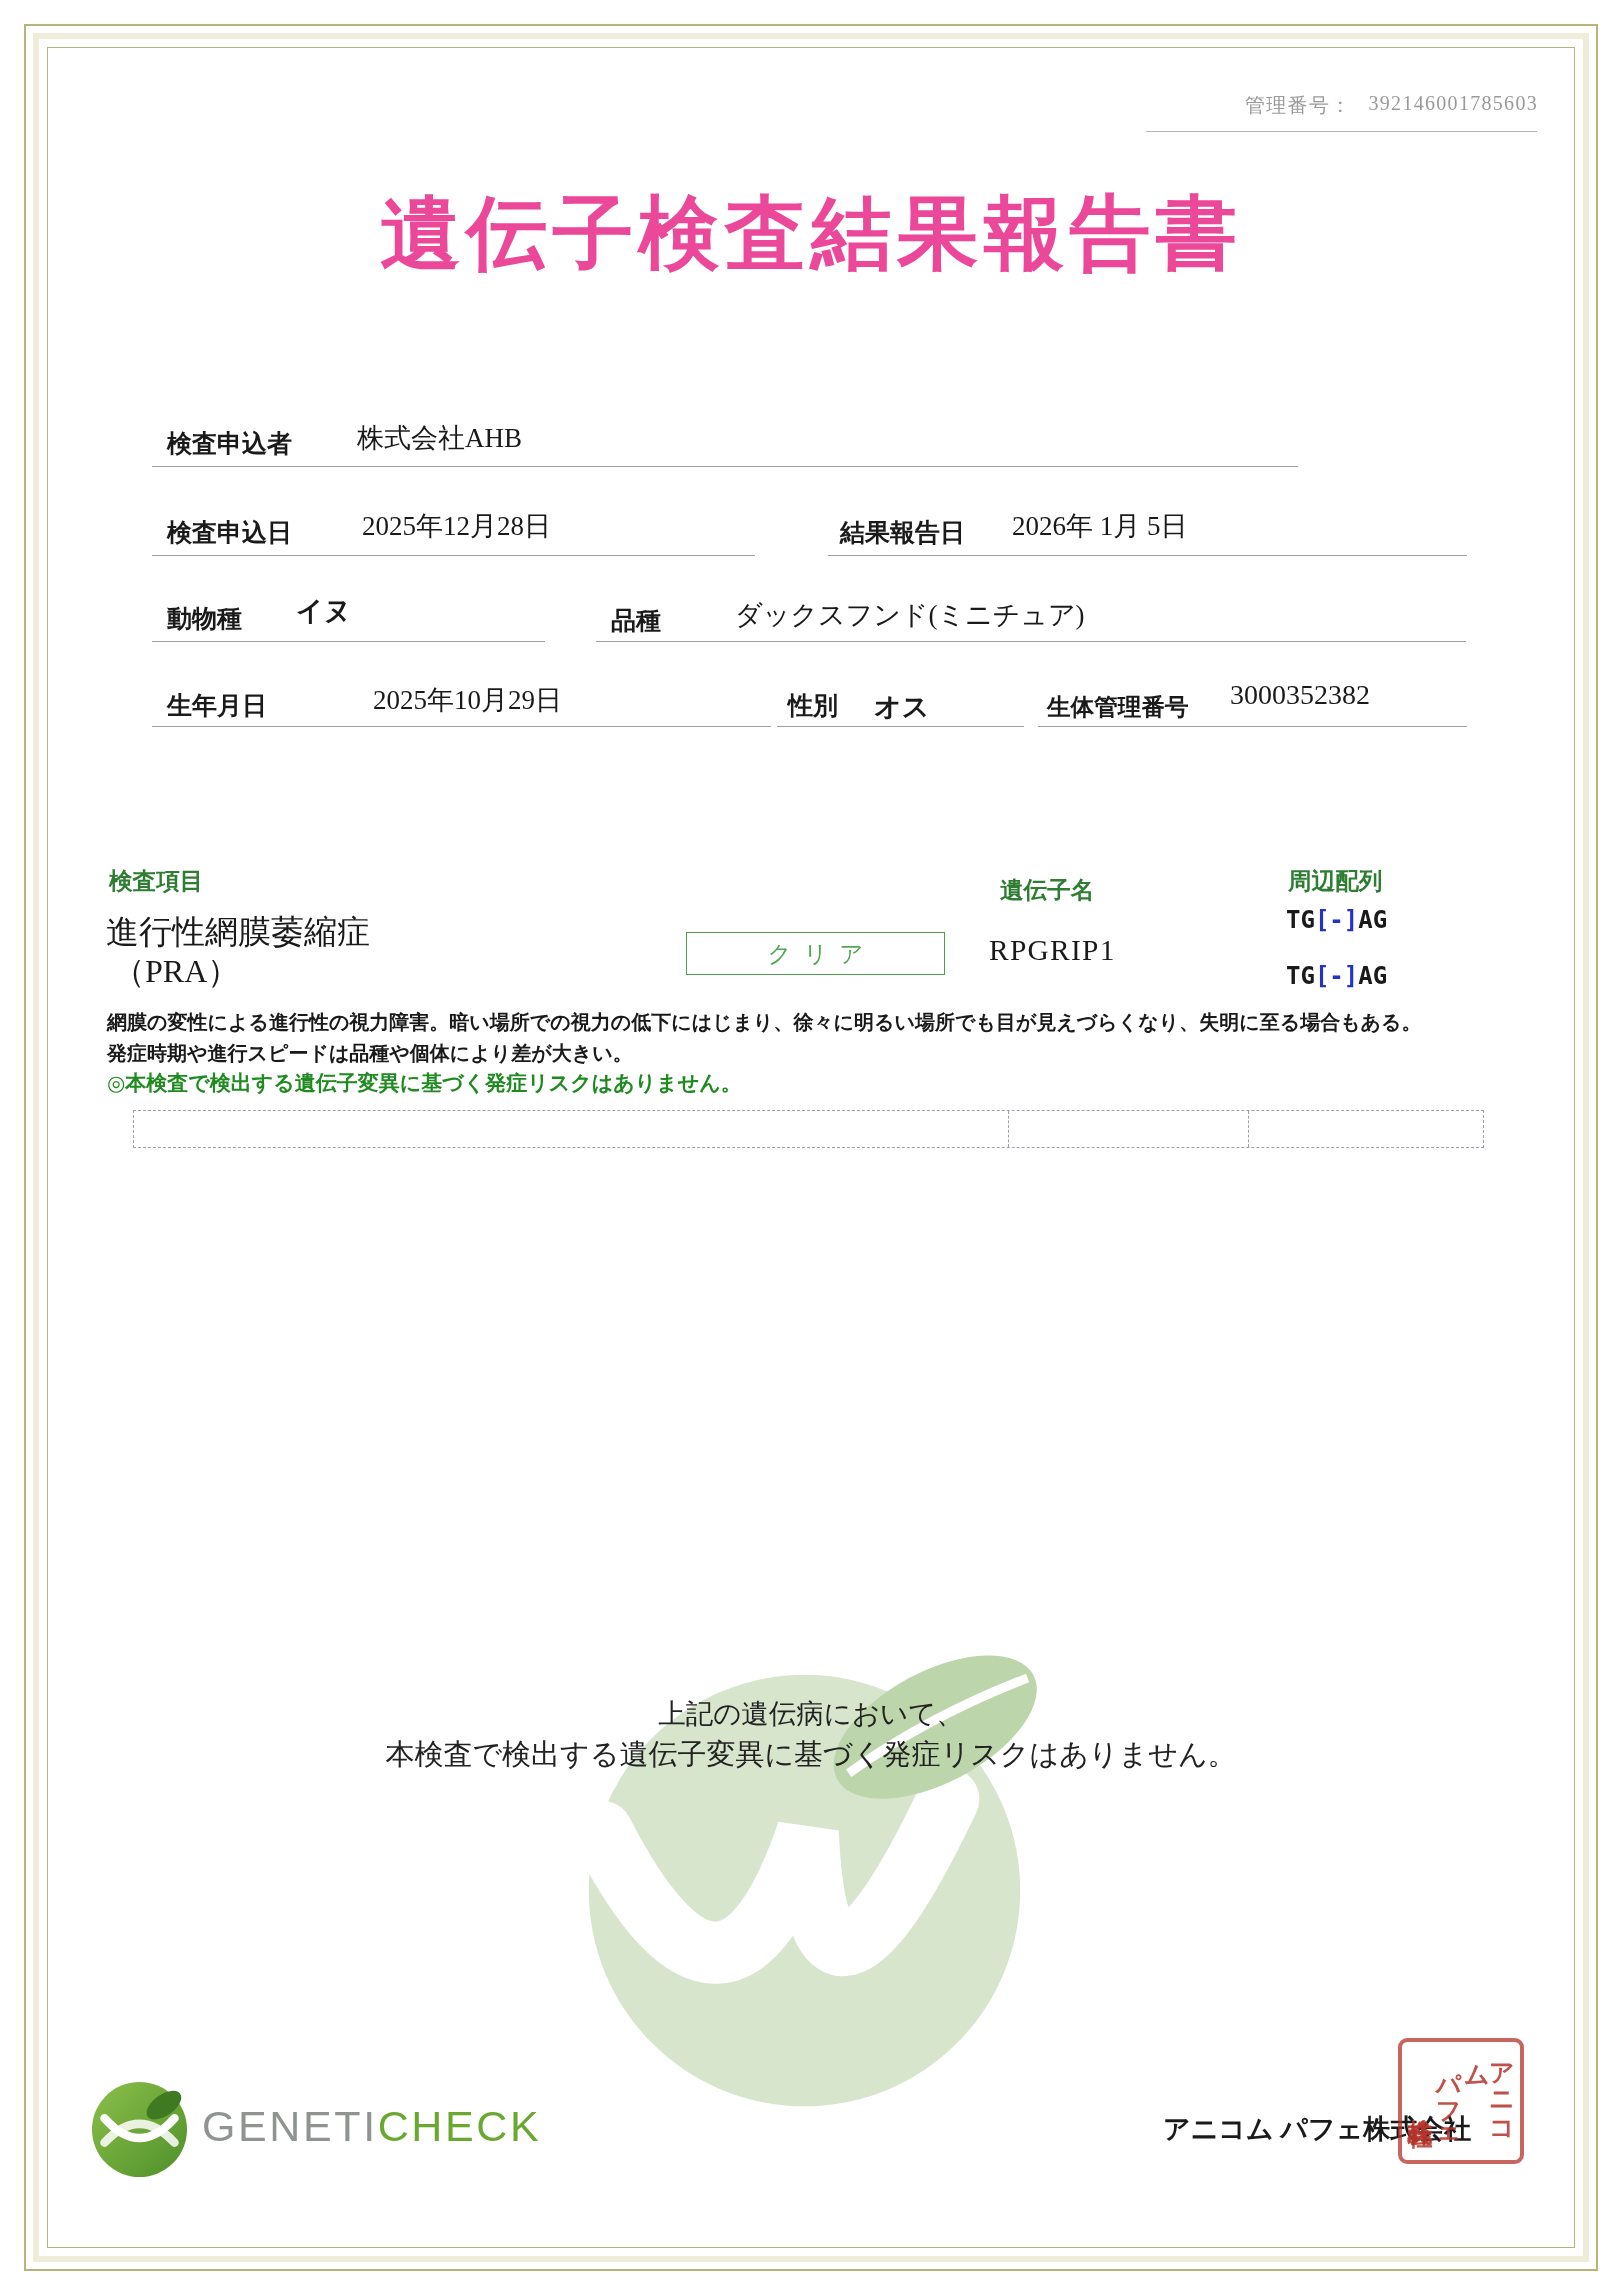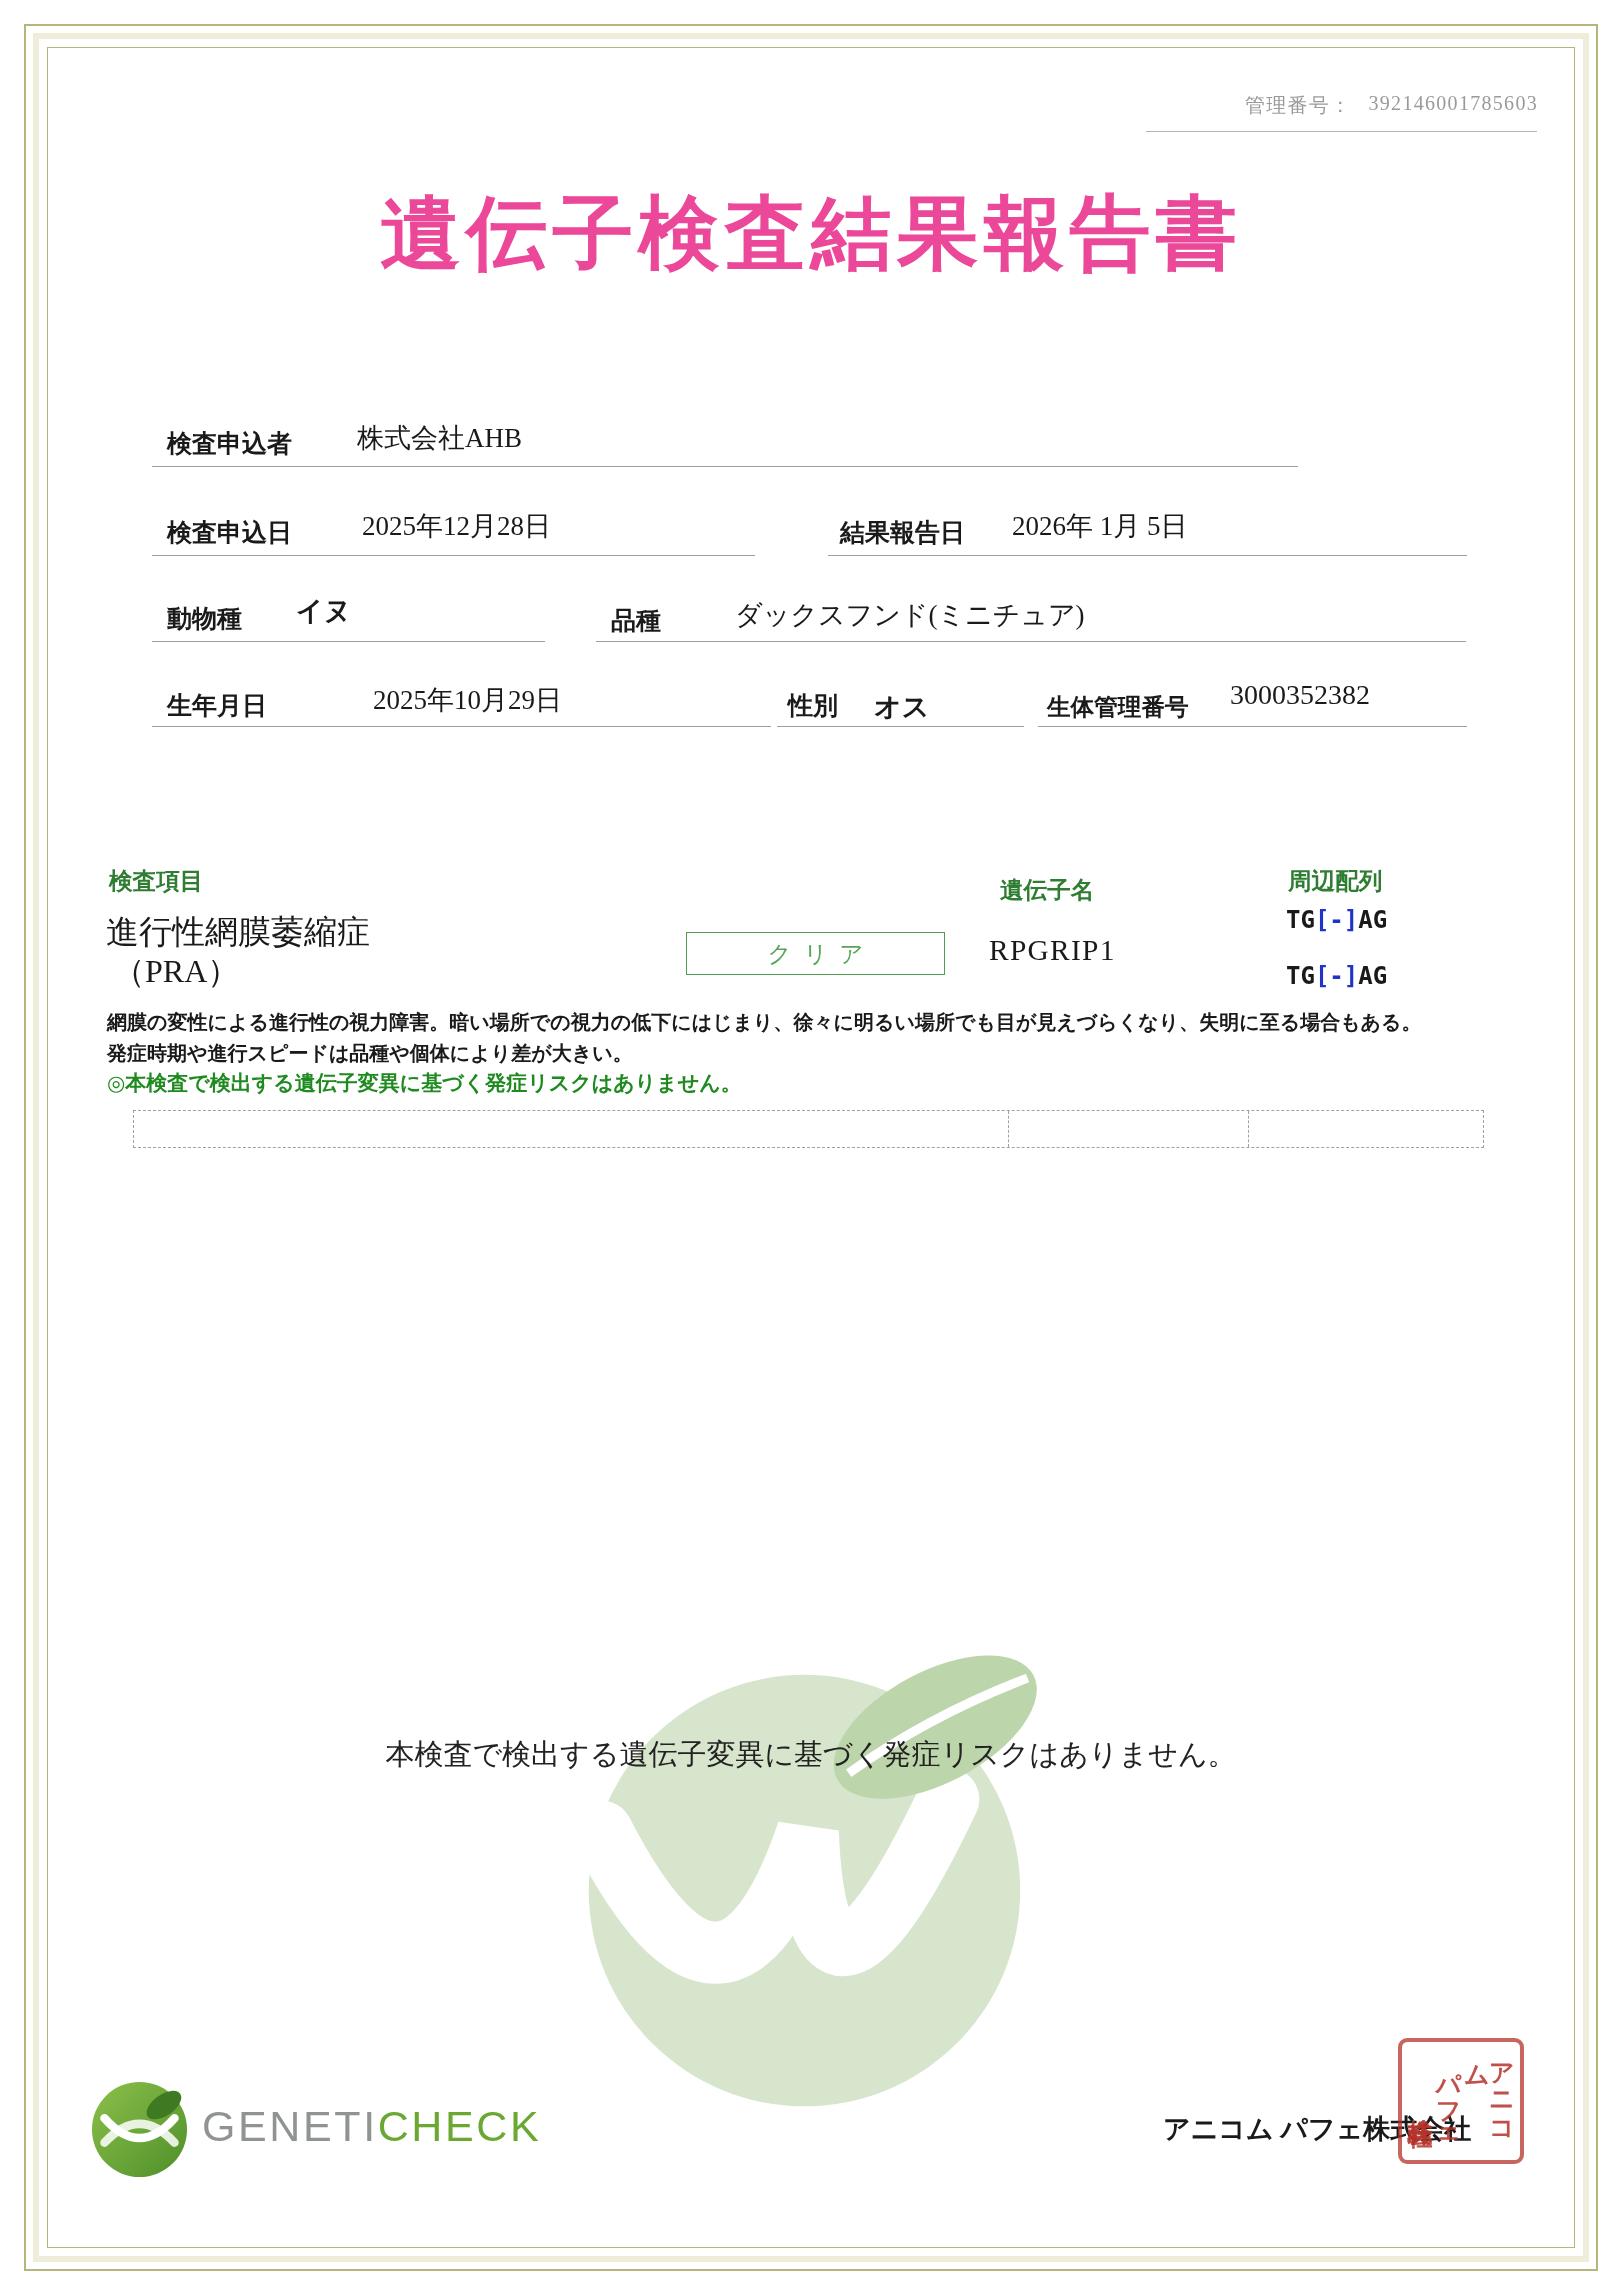--- a/index.html
+++ b/index.html
@@ -149,20 +149,21 @@
 
   <div class="desc" style="top:1009px;">網膜の変性による進行性の視力障害。暗い場所での視力の低下にはじまり、徐々に明るい場所でも目が見えづらくなり、失明に至る場合もある。</div>
   <div class="desc" style="top:1040px;">発症時期や進行スピードは品種や個体により差が大きい。</div>
   <div class="risk" style="top:1069px;">◎本検査で検出する遺伝子変異に基づく発症リスクはありません。</div>
 
   <div class="dashed-box">
     <div class="dashed-div" style="left:874px;"></div>
     <div class="dashed-div" style="left:1114px;"></div>
   </div>
 
+  <div class="sum sum1">上記の遺伝病において、</div>
   <div class="sum sum2">本検査で検出する遺伝子変異に基づく発症リスクはありません。</div>
 
   <svg class="logo-icon" viewBox="0 0 150 150">
     <defs>
       <linearGradient id="lg" x1="0" y1="0" x2="1" y2="1">
         <stop offset="0" stop-color="#8cc04a"></stop>
         <stop offset="1" stop-color="#4e8f2a"></stop>
       </linearGradient>
     </defs>
     <circle cx="75" cy="75" r="72" fill="url(#lg)"></circle>

